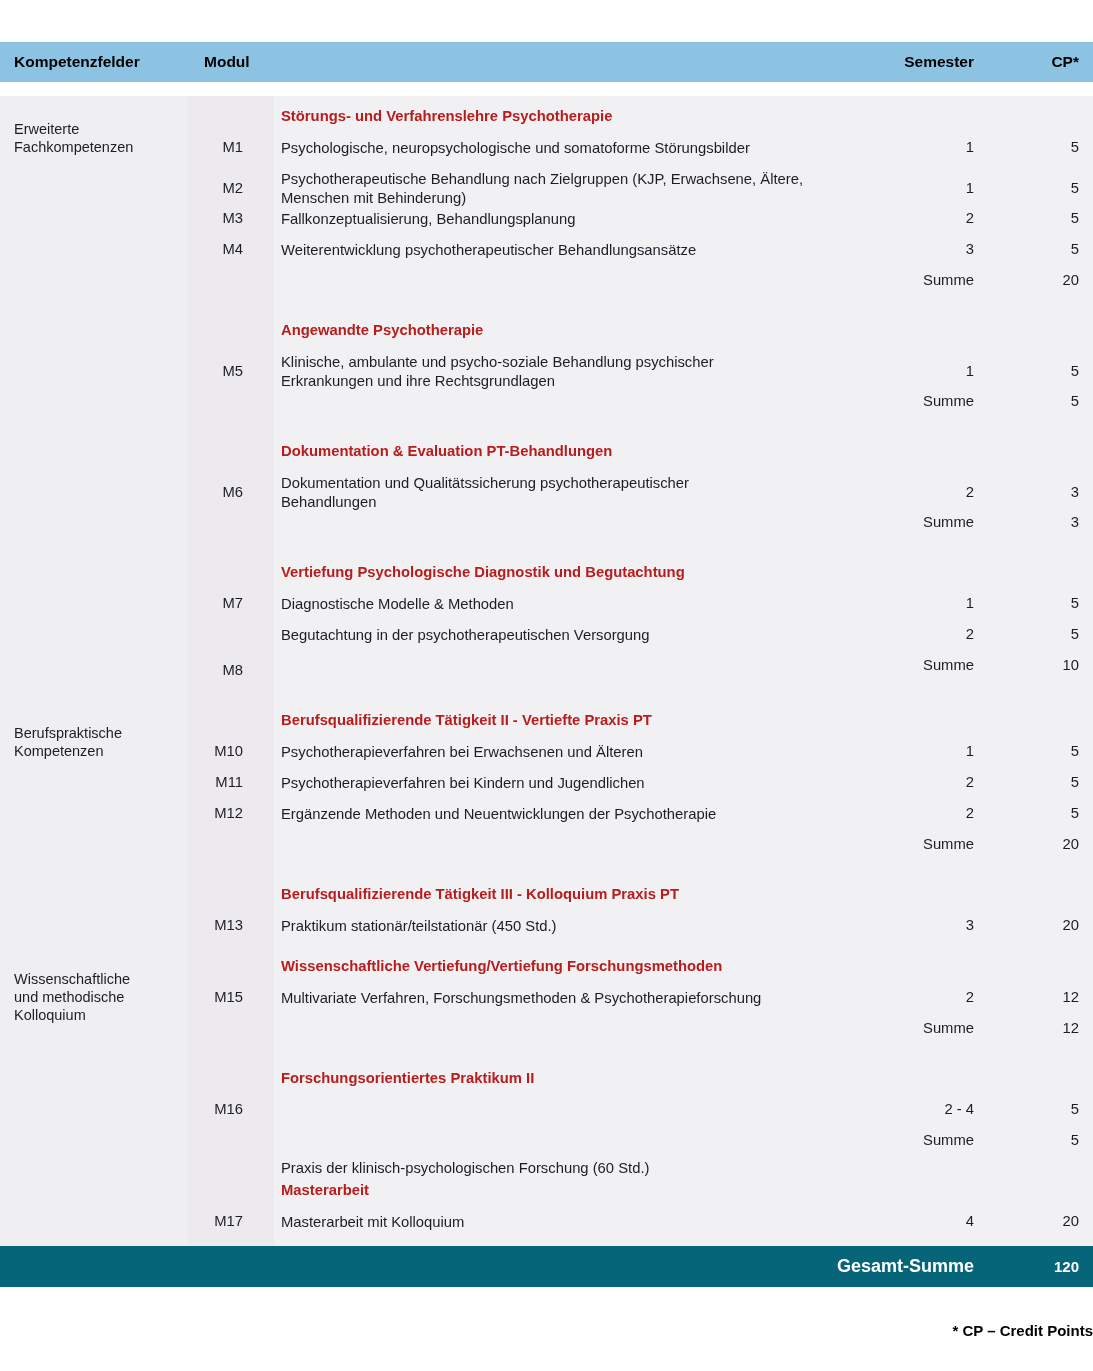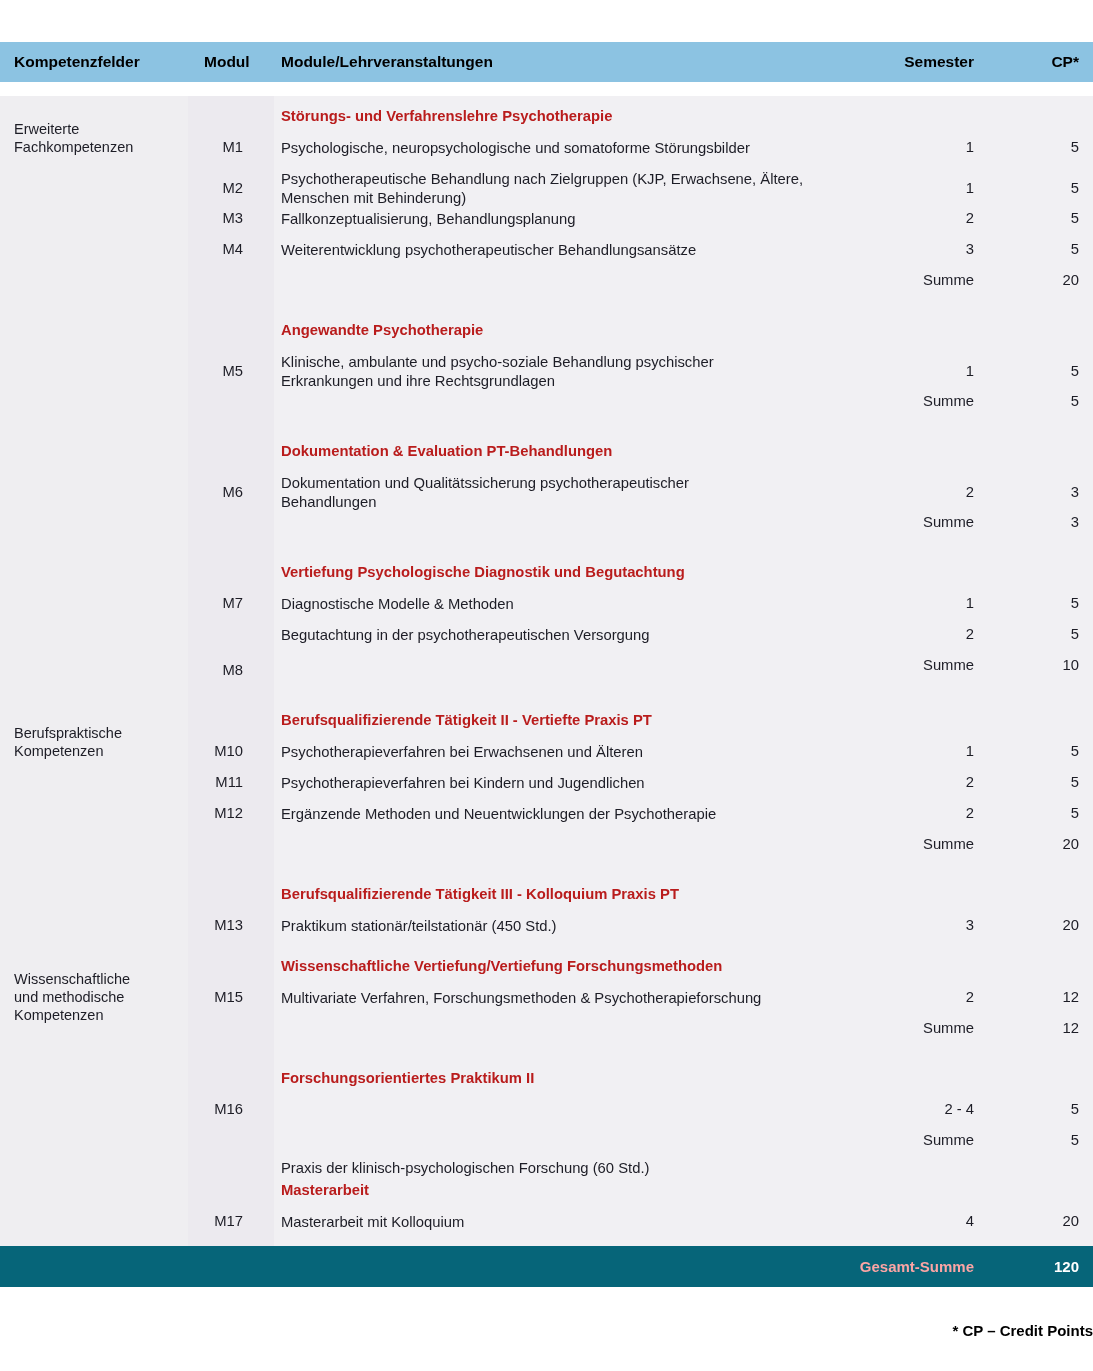--- a/index.html
+++ b/index.html
@@ -146,22 +146,22 @@
     background: #066579;
   }
   .total-bar .tb-label {
     position: absolute;
     left: 773px;
     width: 201px;
     top: 0;
     height: 24px;
     line-height: 41px;
     text-align: right;
-    color: #fca5a5;
-    font-size: 15px;
+    color: #ffffff;
+    font-size: 18px;
     font-weight: 700;
   }
   .total-bar .tb-value {
     position: absolute;
     left: 994px;
     width: 85px;
     top: 0;
     height: 41px;
     line-height: 41px;
     text-align: right;
@@ -183,21 +183,20 @@
   }
 </style>
 </head>
 <body>
 
 <div class="sheet">
 
   <div class="header-bar">
     <div class="cell h-komp">Kompetenzfelder</div>
     <div class="cell h-modul">Modul</div>
-    <div class="cell h-module">Module/Lehrveranstaltungen</div>
     <div class="cell h-sem">Semester</div>
     <div class="cell h-cp">CP*</div>
   </div>
 
   <div id="blocks-host">
       <div class="block" style="top: 96px; height: 715px;">
         <div class="modcol-tint"></div>
         <div class="contentcol-tint"></div>
         <div class="comp-label" style="top: 24px;">Erweiterte
 Fachkompetenzen</div>
@@ -328,21 +327,21 @@
         <div class="row sum-row" style="top: 279px;">
           <div class="sem-val">Summe</div>
           <div class="cp-val">25</div>
         </div>
       </div>
       <div class="block" style="top: 946px; height: 340px;">
         <div class="modcol-tint"></div>
         <div class="contentcol-tint"></div>
         <div class="comp-label" style="top: 24px;">Wissenschaftliche
 und methodische
-Kompetenzen</div>
+Kolloquium</div>
         <div class="sec-title" style="top: 12px;">Wissenschaftliche Vertiefung/Vertiefung Forschungsmethoden</div>
         <div class="row" style="top: 43px;">
           <div class="mod-code" style="top: 0px;">M15</div>
           <div class="course-name" style="top: 0px;">Multivariate Verfahren, Forschungsmethoden &amp; Psychotherapieforschung</div>
           <div class="sem-val" style="top: 0px;">2</div>
           <div class="cp-val" style="top: 0px;">12</div>
         </div>
         <div class="row sum-row" style="top: 74px;">
           <div class="sem-val">Summe</div>
           <div class="cp-val">12</div>

